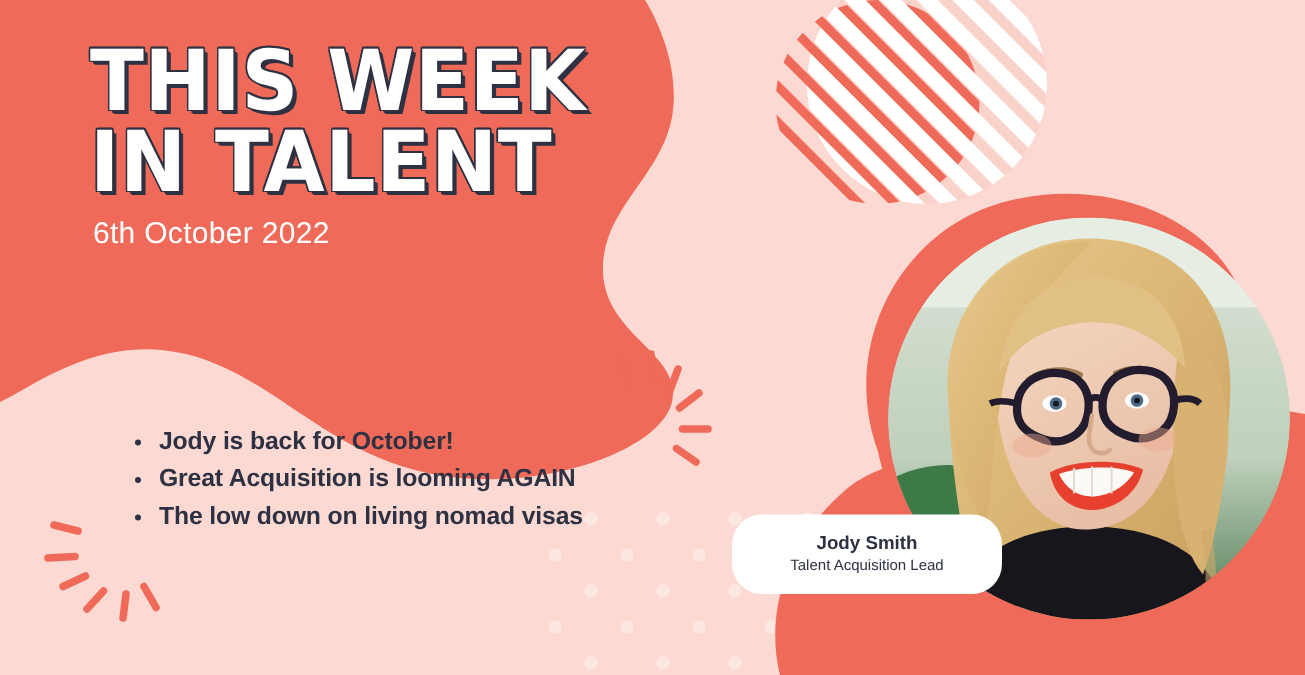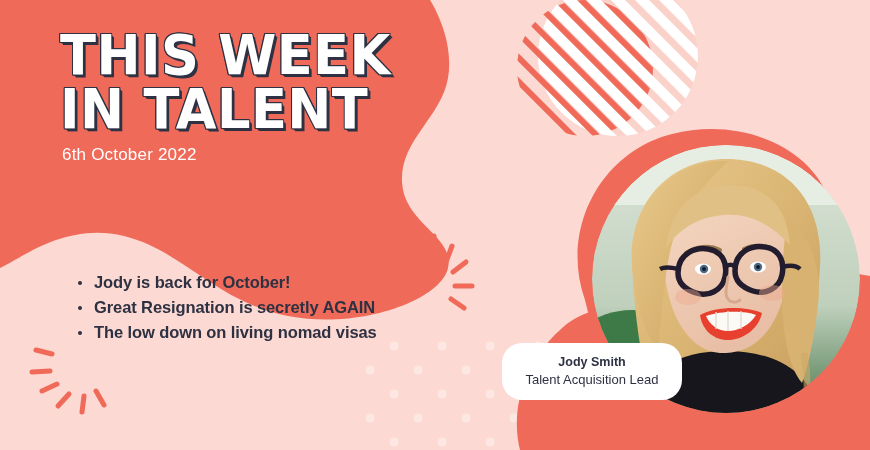--- a/index.html
+++ b/index.html
@@ -53,32 +53,32 @@
       0 1.1px 0 #2D3142,
       1px 1px 0 #2D3142,
       -1px 1px 0 #2D3142,
       1px -1px 0 #2D3142,
       -1px -1px 0 #2D3142,
       2px 2px 0 #2D3142;
   }
   .date-line {
     margin: 8px 0 0 2px;
     font-family: "Liberation Sans", sans-serif;
-    font-size: 17px;
+    font-size: 20px;
     color: #ffffff;
     letter-spacing: 0.2px;
   }
 
   
   .bullets {
     position: absolute;
     left: 62px;
     top: 268px;
     width: 360px;
-    margin: 4px;
+    margin: 16px;
     padding: 0 0 0 28px;
     list-style: none;
     z-index: 40;
   }
   .bullets li {
     position: relative;
     font-family: "Liberation Sans", sans-serif;
     font-size: 16.5px;
     font-weight: bold;
     line-height: 1.32;
@@ -104,40 +104,40 @@
     height: 268px;
     border-radius: 50%;
     overflow: hidden;
     z-index: 30;
   }
   .portrait svg { display: block; }
 
   
   .name-card {
     position: absolute;
-    left: 502px;
+    left: 488px;
     top: 343px;
     width: 180px;
     padding: 11px 10px 12px;
     background: #ffffff;
     border-radius: 20px;
     text-align: center;
     z-index: 50;
     box-sizing: border-box;
   }
   .nc-name {
     font-family: "Liberation Sans", sans-serif;
     font-size: 12.5px;
     font-weight: bold;
     color: #2D3142;
     line-height: 1.35;
   }
   .nc-role, .nc-handle {
     font-family: "Liberation Sans", sans-serif;
-    font-size: 13px;
+    font-size: 10px;
     color: #2D3142;
     line-height: 1.35;
   }
 </style>
 </head>
 <body>
 
 <div id="poster">
 
   <svg class="layer" viewBox="0 0 870 450" width="870" height="450" preserveAspectRatio="none">
@@ -210,21 +210,21 @@
   </svg>
 
   <div class="title-block">
     <h1 class="headline">THIS WEEK
 IN TALENT</h1>
     <div class="date-line">6th October 2022</div>
   </div>
 
   <ul class="bullets">
     <li>Jody is back for October!</li>
-    <li>Great Resignation is secretly AGAIN</li>
+    <li>Great Acquisition is looming AGAIN</li>
     <li>The low down on living nomad visas</li>
   </ul>
 
   <div class="portrait">
     <svg viewBox="0 0 268 268" width="268" height="268" role="img">
       <title>Portrait of a smiling woman with a blonde bob, dark round glasses, red lipstick and a black top</title>
       <defs>
         <clipPath id="pClip">
             <circle cx="134" cy="134" r="134"></circle>
           </clipPath>

